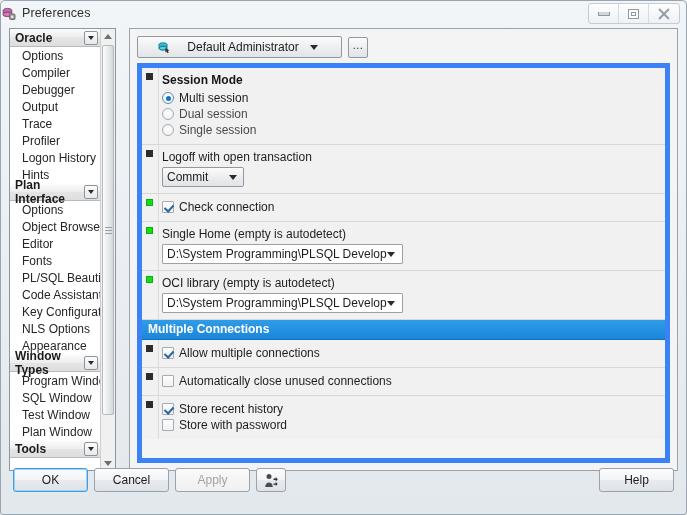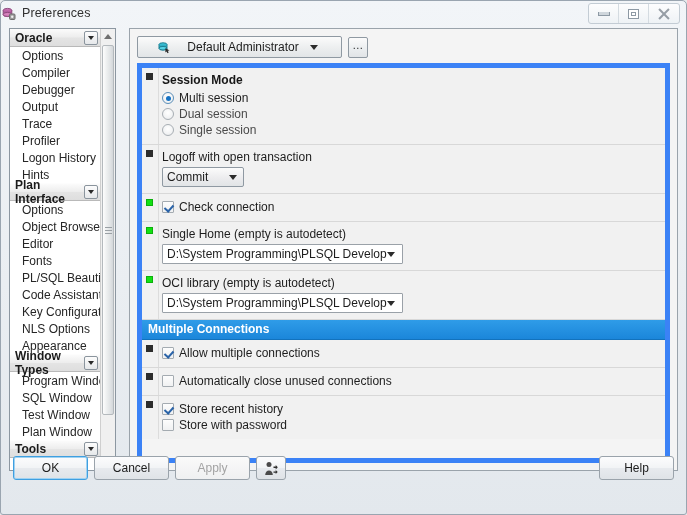--- a/index.html
+++ b/index.html
@@ -214,21 +214,21 @@
 
   .section-head {
     background: linear-gradient(180deg,#2f9ce8 0%,#1b86da 100%);
     color:#ffffff; font-weight:bold; font-size:12px;
     padding:2px 0 3px 6px;
     border-bottom:1px solid #1272bd;
   }
 
   
   #buttonbar {
-    position:absolute; left:0; right:0; bottom:12px; height:55px;padding-left:25px;
+    position:absolute; left:0; right:0; bottom:0; height:55px;padding-left:25px;
   }
   .btn {
     position:absolute; top:9px; height:24px;
     border:1px solid #9aa3ab; border-radius:3px;
     background: linear-gradient(180deg,#fcfcfd 0%,#f2f4f6 48%,#e7eaee 52%,#dfe3e7 100%);
     display:flex; align-items:center; justify-content:center;
     font-size:12px; color:#1d1d1d;
   }
   .btn.focus { border:1px solid #3f9fe0; box-shadow:0 0 0 1px #9fd2f2 inset; }
   .btn.disabled { color:#a3a3a3; background: linear-gradient(180deg,#fafafa,#eff0f1); }

